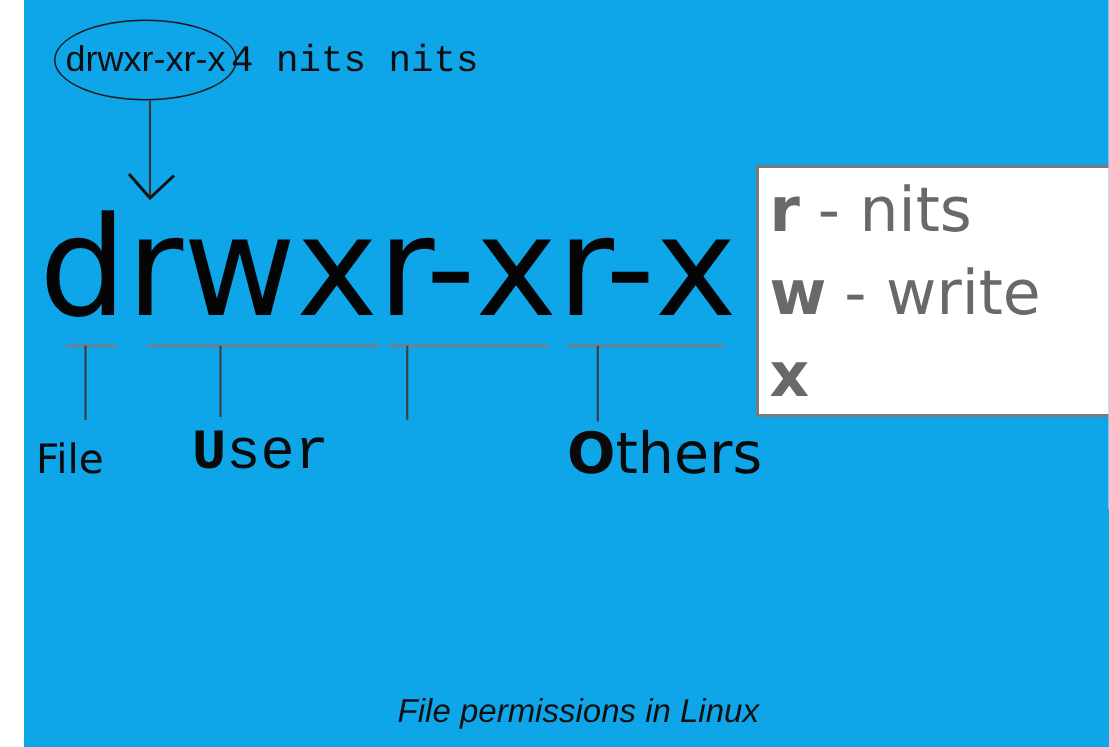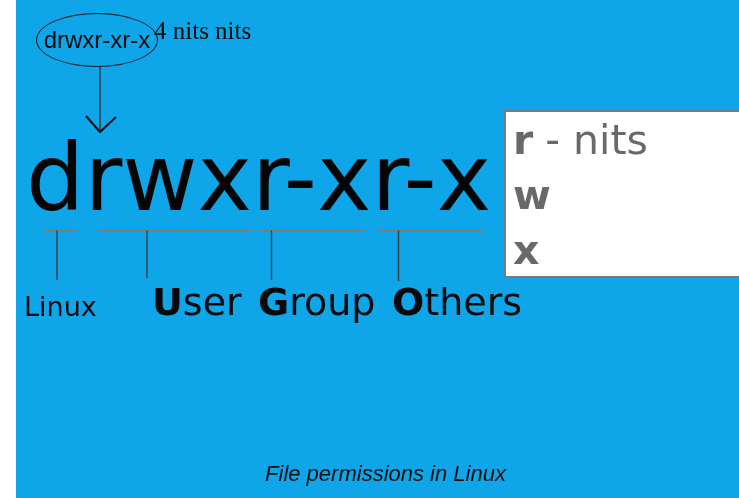--- a/index.html
+++ b/index.html
@@ -11,39 +11,39 @@
   .ellipse{
     position:absolute;left:20px;top:13px;width:122px;height:54px;
     border:1.5px solid #1a1a1a;border-radius:50%;
     display:flex;align-items:center;justify-content:center;
     box-sizing:border-box;
   }
   .ellipse span{
     font-family:"Liberation Sans",sans-serif;font-size:24px;white-space:nowrap;
   }
   .meta{
-    position:absolute;top:16px;font-family:Liberation Serif, serif;
+    position:absolute;top:26px;font-family:Liberation Mono, monospace;
     font-size:25px;white-space:nowrap;line-height:1.2;
   }
   .meta-left{left:138px;}
   .meta-right{left:283px;}
   
   .overlay{position:absolute;left:0;top:0;width:739px;height:498px;}
   
   .bigperm{
     position:absolute;left:10px;top:128px;font-size:92px;line-height:1.1;
     letter-spacing:0;white-space:nowrap;color:#050505;
   }
   
   .plabel{position:absolute;white-space:nowrap;color:#0a0a0a;line-height:1.2;}
   .plabel .b{font-weight:700;}
   .label-type{left:8px;top:291px;font-size:27px;}
-  .label-user{left:136px;top:280px;font-size:38px;}
+  .label-user{left:112px;top:280px;font-size:38px;font-family:Liberation Mono, monospace;}
   .label-group{left:242px;top:280px;font-size:38px;}
-  .label-others{left:376px;top:280px;font-size:38px;text-align:center;}
+  .label-others{left:362px;top:280px;font-size:38px;text-align:center;}
   
   .legend{
     position:absolute;left:488px;top:110px;width:250px;height:168px;
     box-sizing:border-box;border:2px solid #7a7a7a;background:#ffffff;
     padding:1px 0 0 7px;
   }
   .legend-row{
     display:flex;align-items:baseline;gap:12px;height:55px;line-height:55px;
     font-size:41px;color:#696969;white-space:nowrap;
   }
@@ -84,39 +84,37 @@
     </g>
     <g>
       <line x1="362" y1="230.5" x2="467" y2="230.5" stroke="#7d7d7d" stroke-width="1.6"></line>
       <line x1="382.5" y1="230.5" x2="382.5" y2="281" stroke="#3c3c3c" stroke-width="1.4"></line>
     </g>
   </svg>
 
   <div class="bigperm">drwxr-xr-x</div>
 
   <div class="plabel label-type">
-    <span class="b"></span><span>Linux</span>
+    <span class="b"></span><span>File</span>
   </div>
   <div class="plabel label-user">
     <span class="b">U</span><span>ser</span>
-  </div>
-  <div class="plabel label-group">
-    <span class="b">G</span><span>roup</span>
   </div>
   <div class="plabel label-others">
     <span class="b">O</span><span>thers</span>
   </div>
 
   <div class="legend">
     <div class="legend-row">
       <span class="key">r</span>
       <span>- nits</span>
     </div>
     <div class="legend-row">
       <span class="key">w</span>
+      <span>- write</span>
     </div>
     <div class="legend-row">
       <span class="key">x</span>
     </div>
   </div>
 
   <div class="caption">File permissions in Linux</div>
 
 </div>
 

